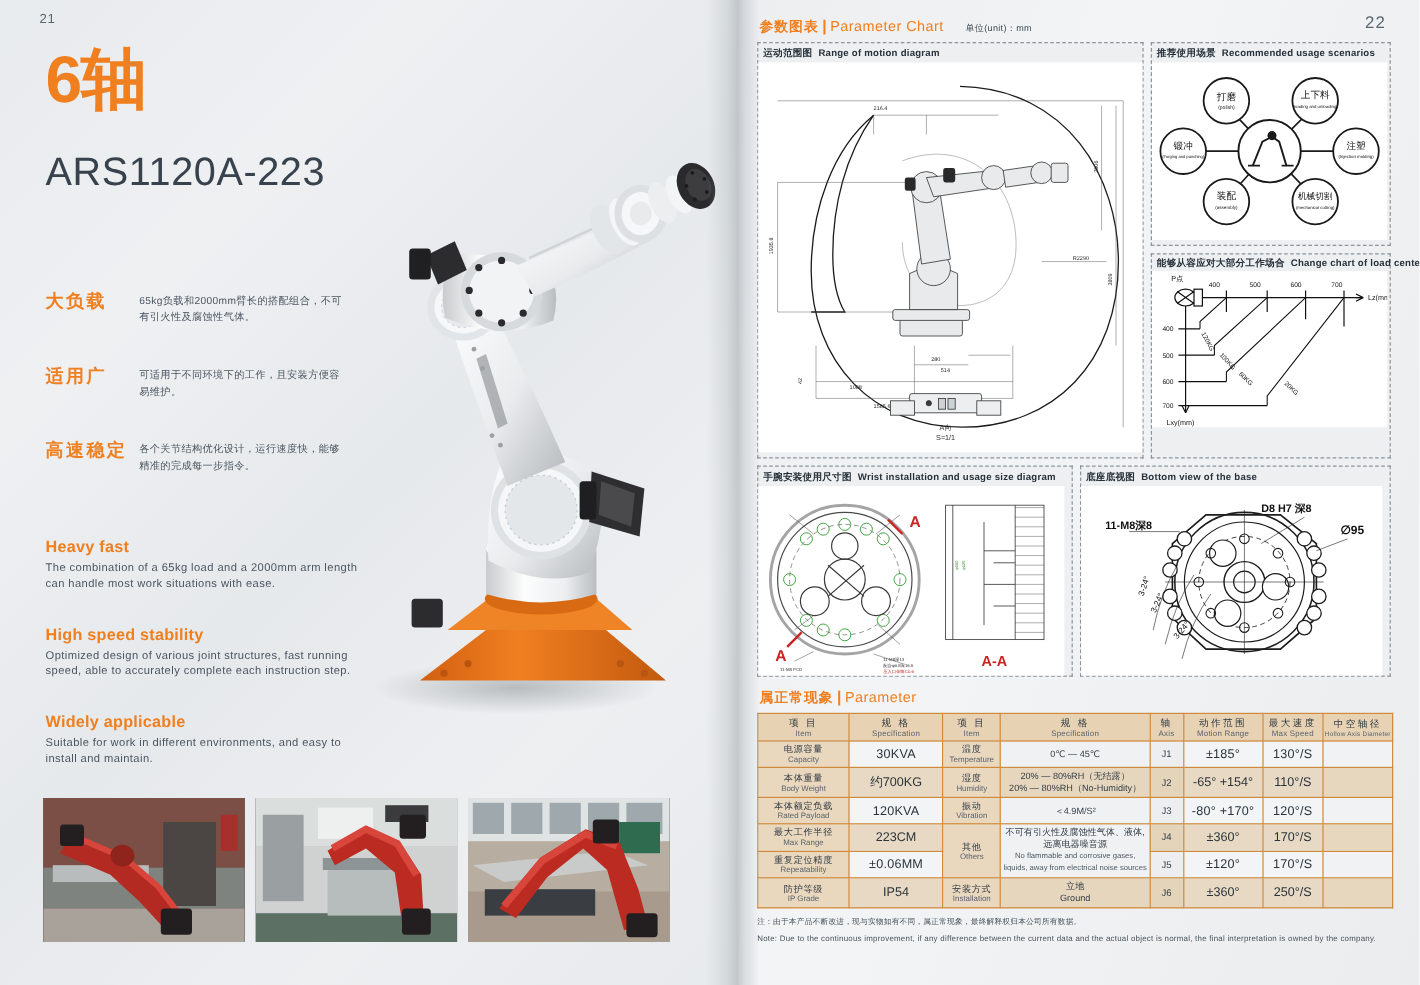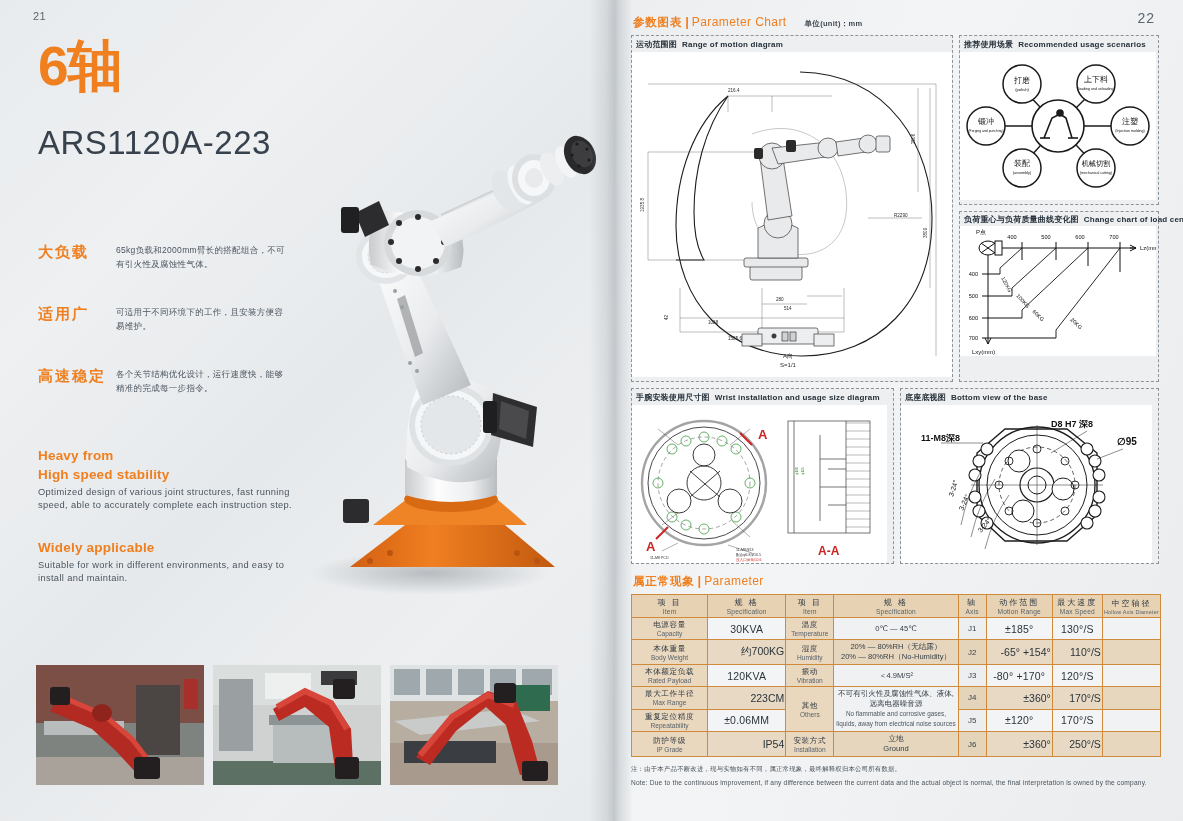--- a/index.html
+++ b/index.html
@@ -63,21 +63,21 @@
     padding:8px 12px 0 16px;
   }
   .page-right:before{
     content:""; position:absolute; left:0; top:0; bottom:0; width:18px;
     background:linear-gradient(to left, rgba(180,186,190,0) 0%, rgba(160,168,174,.30) 70%, rgba(145,153,160,.45) 100%);
   }
   .sec-head{ display:flex; align-items:baseline; gap:0; margin:6px 0 5px 2px;}
   .sec-cn{ color:#ef7f1f; font-size:11.5px; font-weight:bold; letter-spacing:.8px;}
   .sec-bar{ color:#ef7f1f; font-size:13px; margin:0 3px; font-weight:bold;}
   .sec-en{ color:#ef7f1f; font-size:12px; letter-spacing:.4px;}
-  .sec-unit{ color:#3d4750; font-size:7.5px; margin-left:18px; letter-spacing:.3px;font-weight:bold;}
+  .sec-unit{ color:#3d4750; font-size:7.5px; margin-left:18px; letter-spacing:.3px;}
 
   .box{ border:1px dashed #8b949b; background:#edeff1; position:relative; }
   .box-title{ font-size:8px; color:#27313a; padding:3px 4px 2px 4px; letter-spacing:.2px; white-space:nowrap;}
   .box-title b{ font-weight:bold; }
   .box-title .en{ font-weight:bold; margin-left:5px;}
 
   .grid-top{ display:flex; gap:6px; }
   .b-motion{ width:322px; height:347px; }
   .b-rightcol{ width:200px; display:flex; flex-direction:column; gap:6px;}
   .b-scen{ height:170px; }
@@ -90,21 +90,21 @@
   .ptable{ width:530px; border-collapse:collapse; margin-top:3px; font-size:7.2px;
            border:1.6px solid #d08a3c; }
   .ptable td{ border:.8px solid #d08a3c; text-align:center; padding:2px 1px; color:#3a444d;}
   .ptable .hd{ background:#e7d2b4; }
   .ptable .hd .cn{ font-size:8px; letter-spacing:2px; color:#2f3942; }
   .ptable .hd .en{ font-size:6.6px; color:#5a646d; letter-spacing:.2px;}
   .ptable .lbl{ background:#e9d7be;}
   .ptable .lbl .cn{ font-size:7.6px; letter-spacing:.6px; color:#2f3942;}
   .ptable .lbl .en{ font-size:6.6px; color:#5a646d;}
   .ptable .val{ background:#f2f4f6; font-size:10.5px; color:#2b343c; letter-spacing:.2px;}
-  .ptable .val2{ background:#e7d9c3; font-size:10.5px; color:#2b343c;text-align:right;}
+  .ptable .val2{ background:#e7d9c3; font-size:10.5px; color:#2b343c;}
   .ptable .spec{ background:#eff1f3; font-size:7.6px; color:#343e47; line-height:10px;}
   .ptable .spec2{ background:#e6d6bd; font-size:7.6px; color:#343e47; line-height:10px;}
   .ptable .spec .en{ font-size:6.4px; color:#4e5860;}
   .ptable .axis{ background:#eceef0; font-size:8px; color:#39434c;}
   .ptable .axis2{ background:#e4d4ba; font-size:8px; color:#39434c;}
   .ptable .hollow{ background:#f0f2f4;}
   .ptable .hollow2{ background:#e7d7bf;}
   .note{ margin-top:7px; width:530px;}
   .note .n1{ font-size:6.4px; color:#49535c; letter-spacing:.2px; line-height:10px;}
   .note .n2{ font-size:6.6px; color:#49535c; letter-spacing:.2px; line-height:10px; margin-top:4px;}
@@ -139,21 +139,22 @@
         <div class="fv">可适用于不同环境下的工作，且安装方便容易维护。</div>
       </div>
       <div class="fr" style="margin-top:22px;">
         <div class="fk">高速稳定</div>
         <div class="fv">各个关节结构优化设计，运行速度快，能够精准的完成每一步指令。</div>
       </div>
     </div>
 
     <div class="feat-en" style="top:448px;">
       <div>
-        <div class="eh">Heavy from</div>
+        <div class="eh">Heavy fast</div>
+        <div class="eb">The combination of a 65kg load and a 2000mm arm length can handle most work situations with ease.</div>
       </div>
       <div>
         <div class="eh">High speed stability</div>
         <div class="eb">Optimized design of various joint structures, fast running speed, able to accurately complete each instruction step.</div>
       </div>
       <div>
         <div class="eh">Widely applicable</div>
         <div class="eb">Suitable for work in different environments, and easy to install and maintain.</div>
       </div>
     </div>
@@ -457,21 +458,21 @@
             <g>
               <circle cx="26" cy="74" r="19" fill="#fff" stroke="#1a1a1a" stroke-width="1.5"></circle>
               <text x="26" y="72" font-size="8" text-anchor="middle" fill="#111">锻冲</text>
               <text x="26" y="80" font-size="3.4" text-anchor="middle" fill="#111">(Forging and punching)</text>
             </g>
           </svg>
         </div>
 
         <div class="box b-load">
           <div class="box-title" style="line-height:9px;">
-            <b>负荷重心与负荷质量曲线变化图</b><span class="en">Change chart of load center of gravity and load mass curve</span>
+            <b>能够从容应对大部分工作场合</b><span class="en">Change chart of load center of gravity and load mass curve</span>
           </div>
           <svg width="196" height="130" viewBox="0 0 196 130" style="background:#fff;">
 
             <g stroke="#111" stroke-width="1" fill="none">
               <path d="M28 22 L176 22"></path>
               <path d="M28 22 L28 118"></path>
               <path d="M170 22 L176 22 M176 22 L170 19 M176 22 L170 25"></path>
               <path d="M28 118 L25 112 M28 118 L31 112"></path>
             </g>
 

